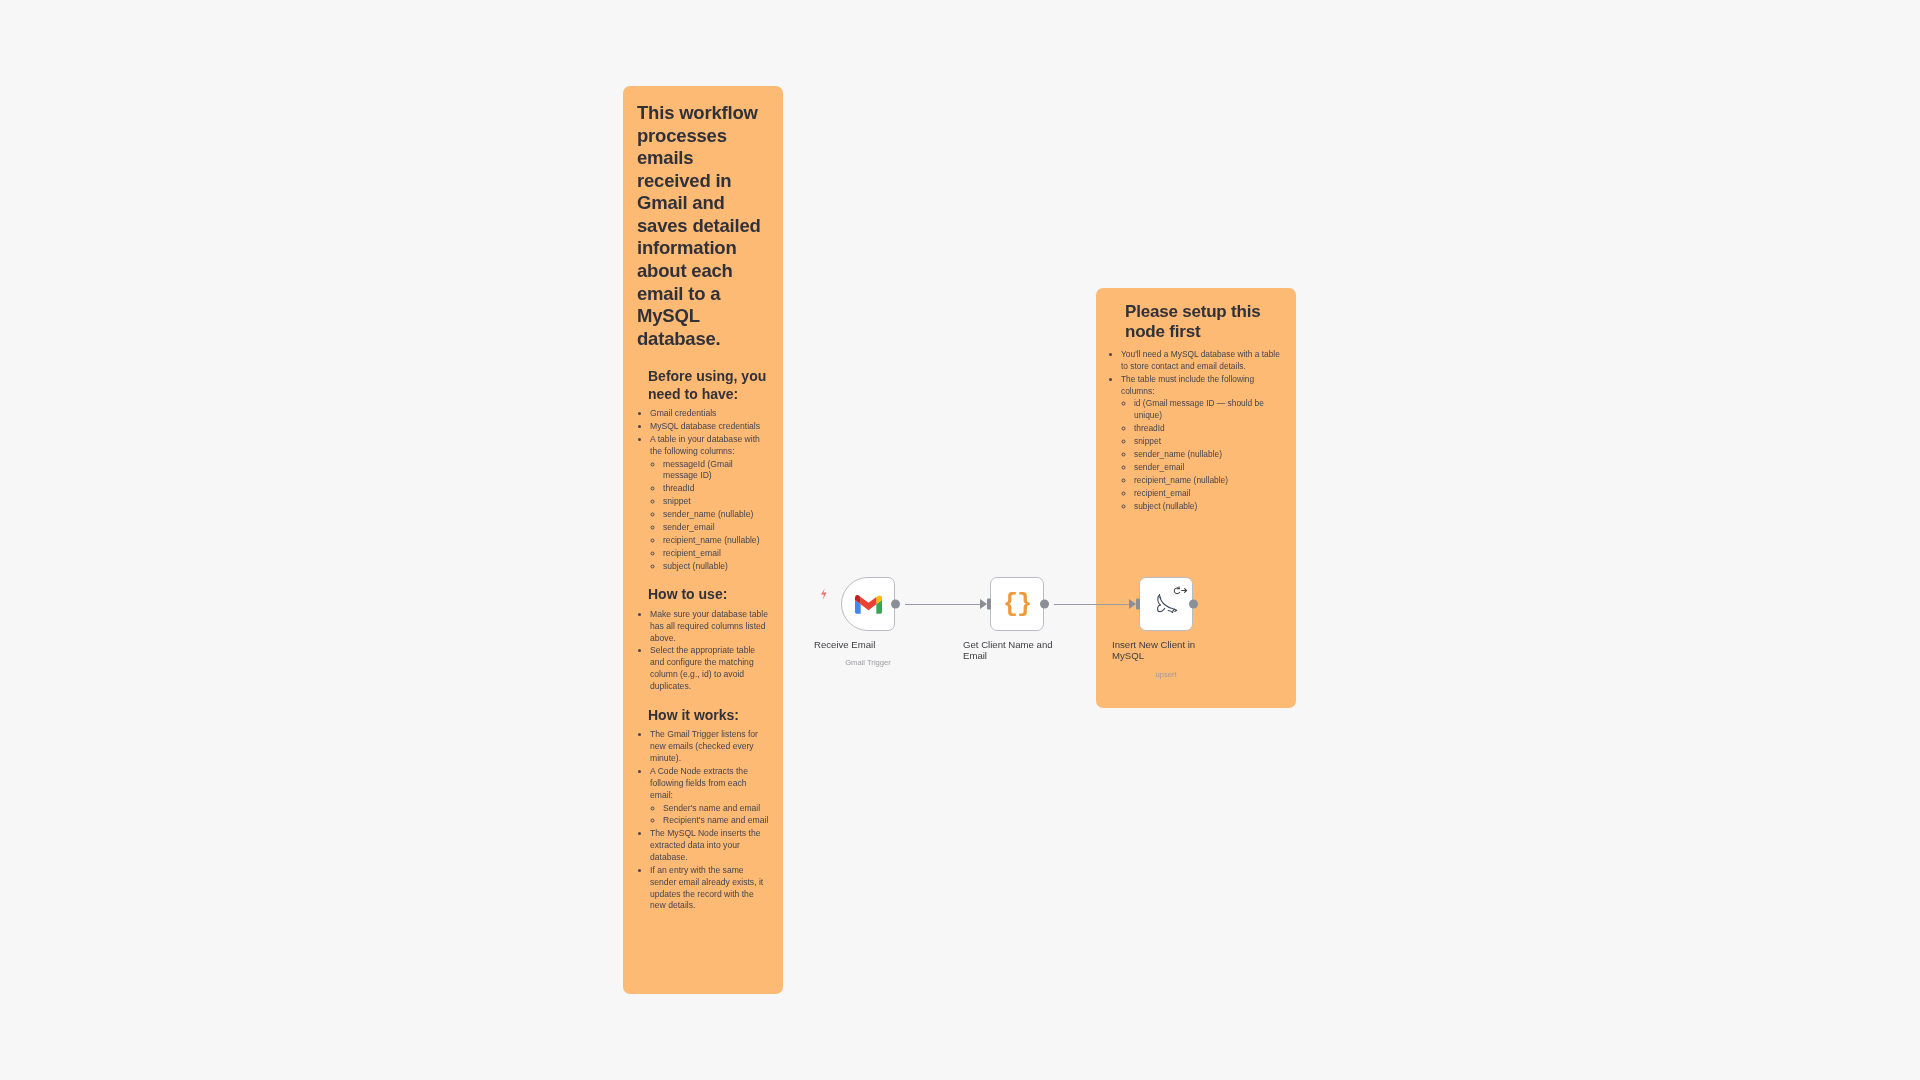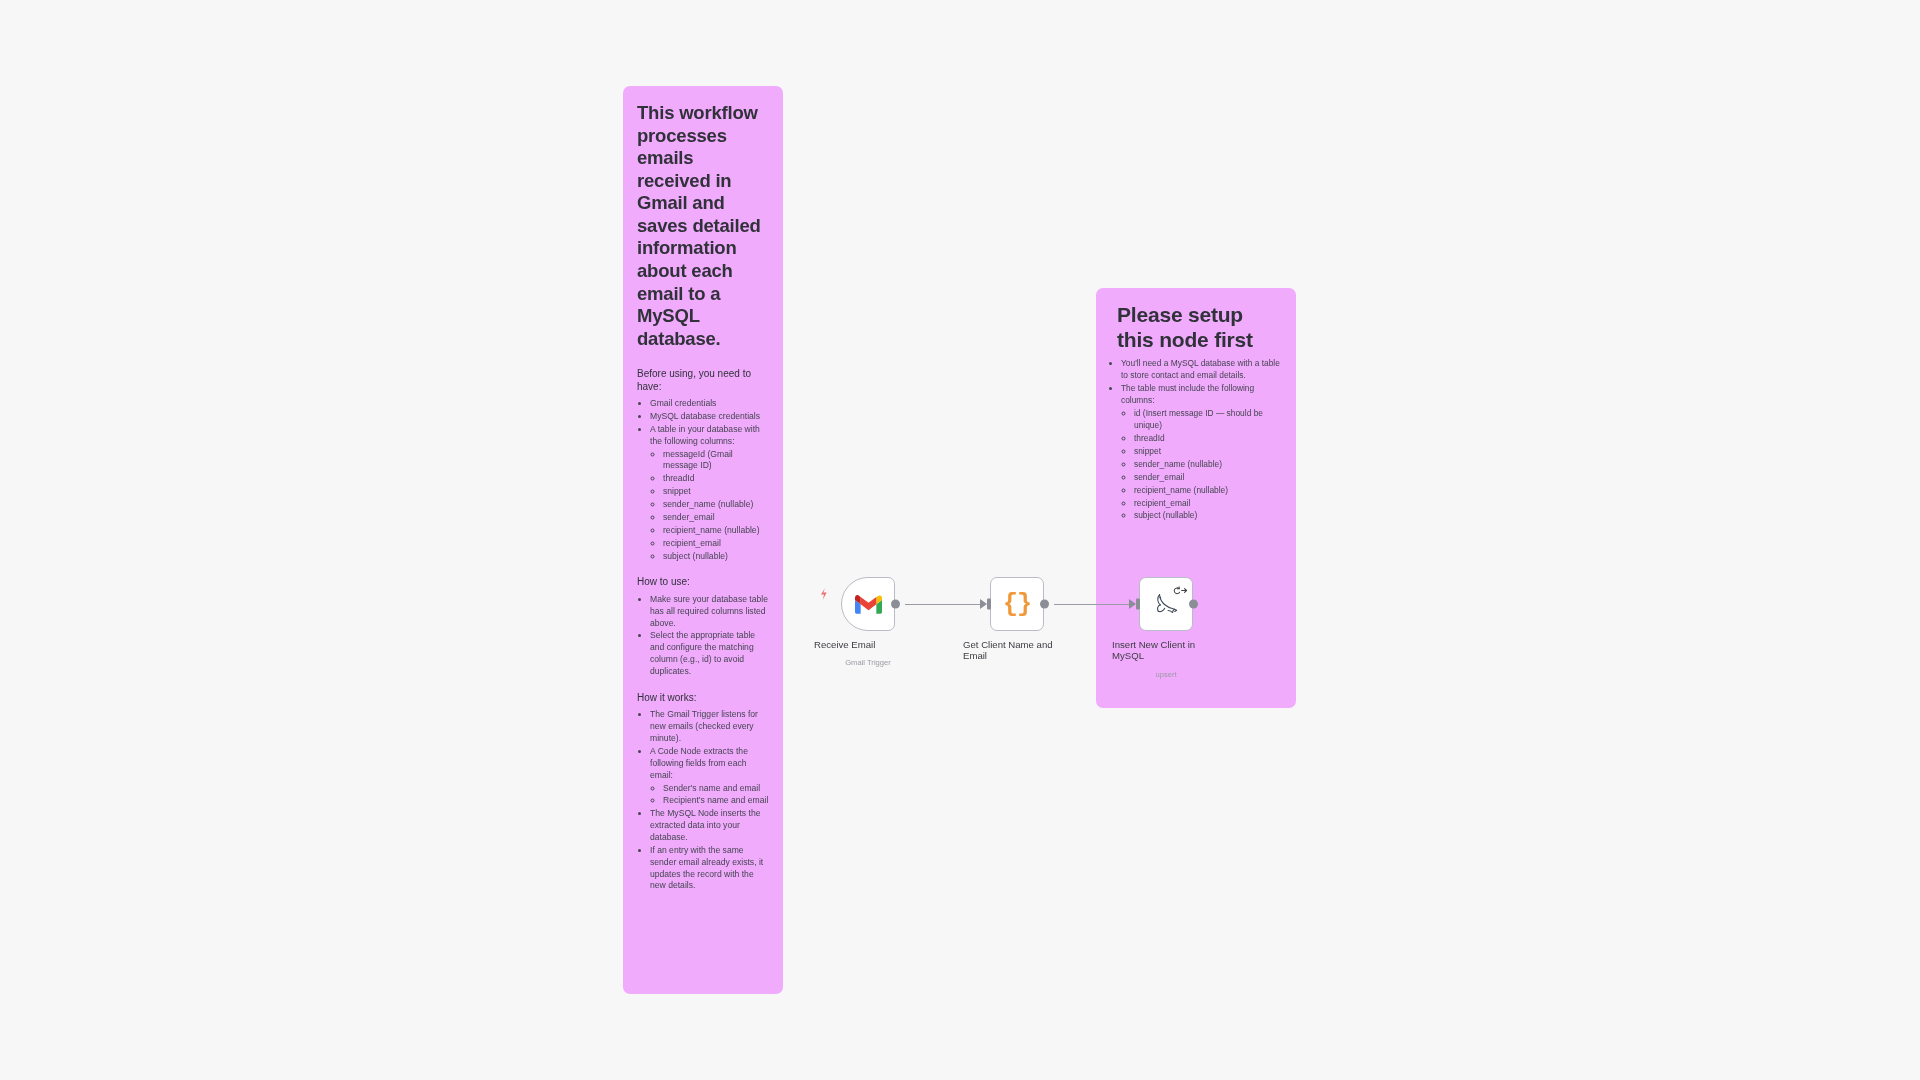--- a/index.html
+++ b/index.html
@@ -16,21 +16,21 @@
   }
   #canvas {
     position: relative;
     width: 1920px;
     height: 1080px;
   }
 
   
   .sticky {
     position: absolute;
-    background: #f0abfc;
+    background: #fdba74;
     border-radius: 7px;
     box-sizing: border-box;
     color: #3c3c42;
   }
   .sticky-left {
     left: 623px;
     top: 86px;
     width: 160px;
     height: 908px;
     padding: 16px 14px 10px 14px;
@@ -45,29 +45,29 @@
 
   .sticky h1 {
     margin: 0 0 18px 0;
     font-size: 18.5px;
     line-height: 1.22;
     font-weight: bold;
     letter-spacing: -0.2px;
     color: #31313a;
   }
   .sticky-right h1 {
-    font-size: 21px;
+    font-size: 17px;
     line-height: 1.2;
-    margin: 0 0 6px 8px;
+    margin: 0 0 6px 16px;
   }
   .sticky h2 {
-    margin: 0 0 5px 0;
-    font-size: 10px;
+    margin: 0 0 5px 11px;
+    font-size: 14px;
     line-height: 1.25;
-    font-weight: normal;
+    font-weight: bold;
     color: #31313a;
   }
   .sticky .sec {
     margin-bottom: 14px;
   }
   .sticky ul {
     margin: 0;
     padding-left: 13px;
     list-style-type: disc;
   }
@@ -248,21 +248,21 @@
 
   </div>
 
   <div class="sticky sticky-right">
     <h1>Please setup this node first</h1>
     <ul>
       <li>You'll need a MySQL database with a table to store contact and email details.</li>
       <li>
         <span>The table must include the following columns:</span>
         <ul>
-          <li>id (Insert message ID — should be unique)</li>
+          <li>id (Gmail message ID — should be unique)</li>
           <li>threadId</li>
           <li>snippet</li>
           <li>sender_name (nullable)</li>
           <li>sender_email</li>
           <li>recipient_name (nullable)</li>
           <li>recipient_email</li>
           <li>subject (nullable)</li>
         </ul>
       </li>
     </ul>

